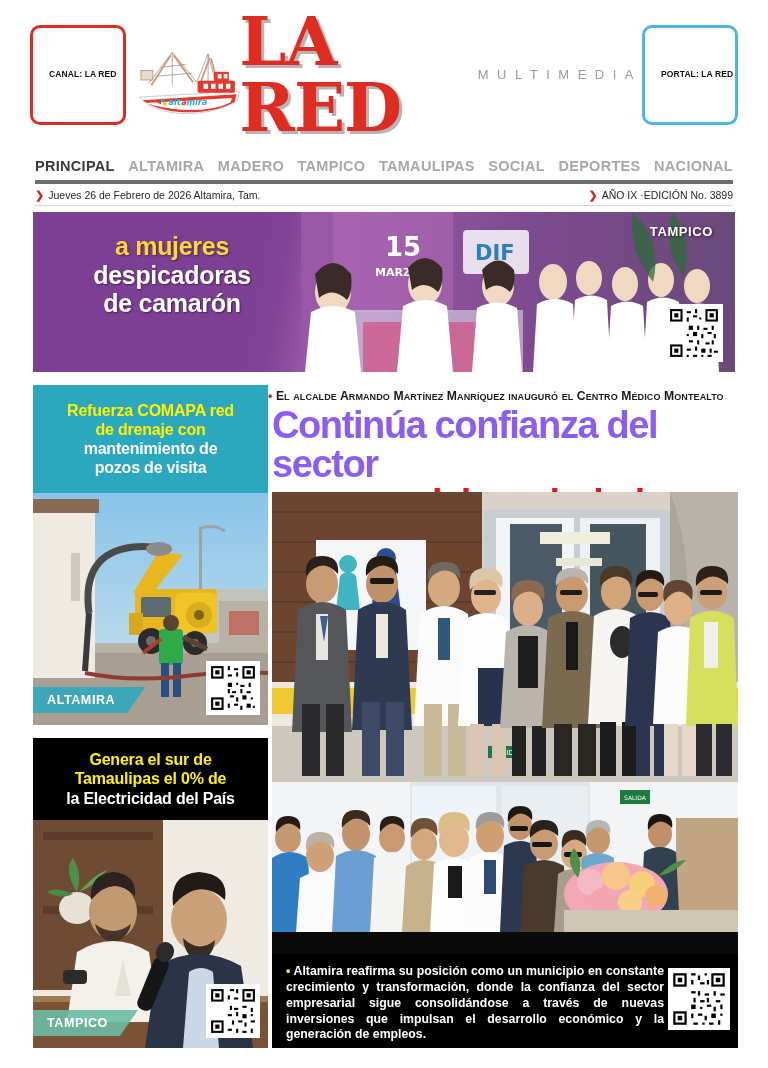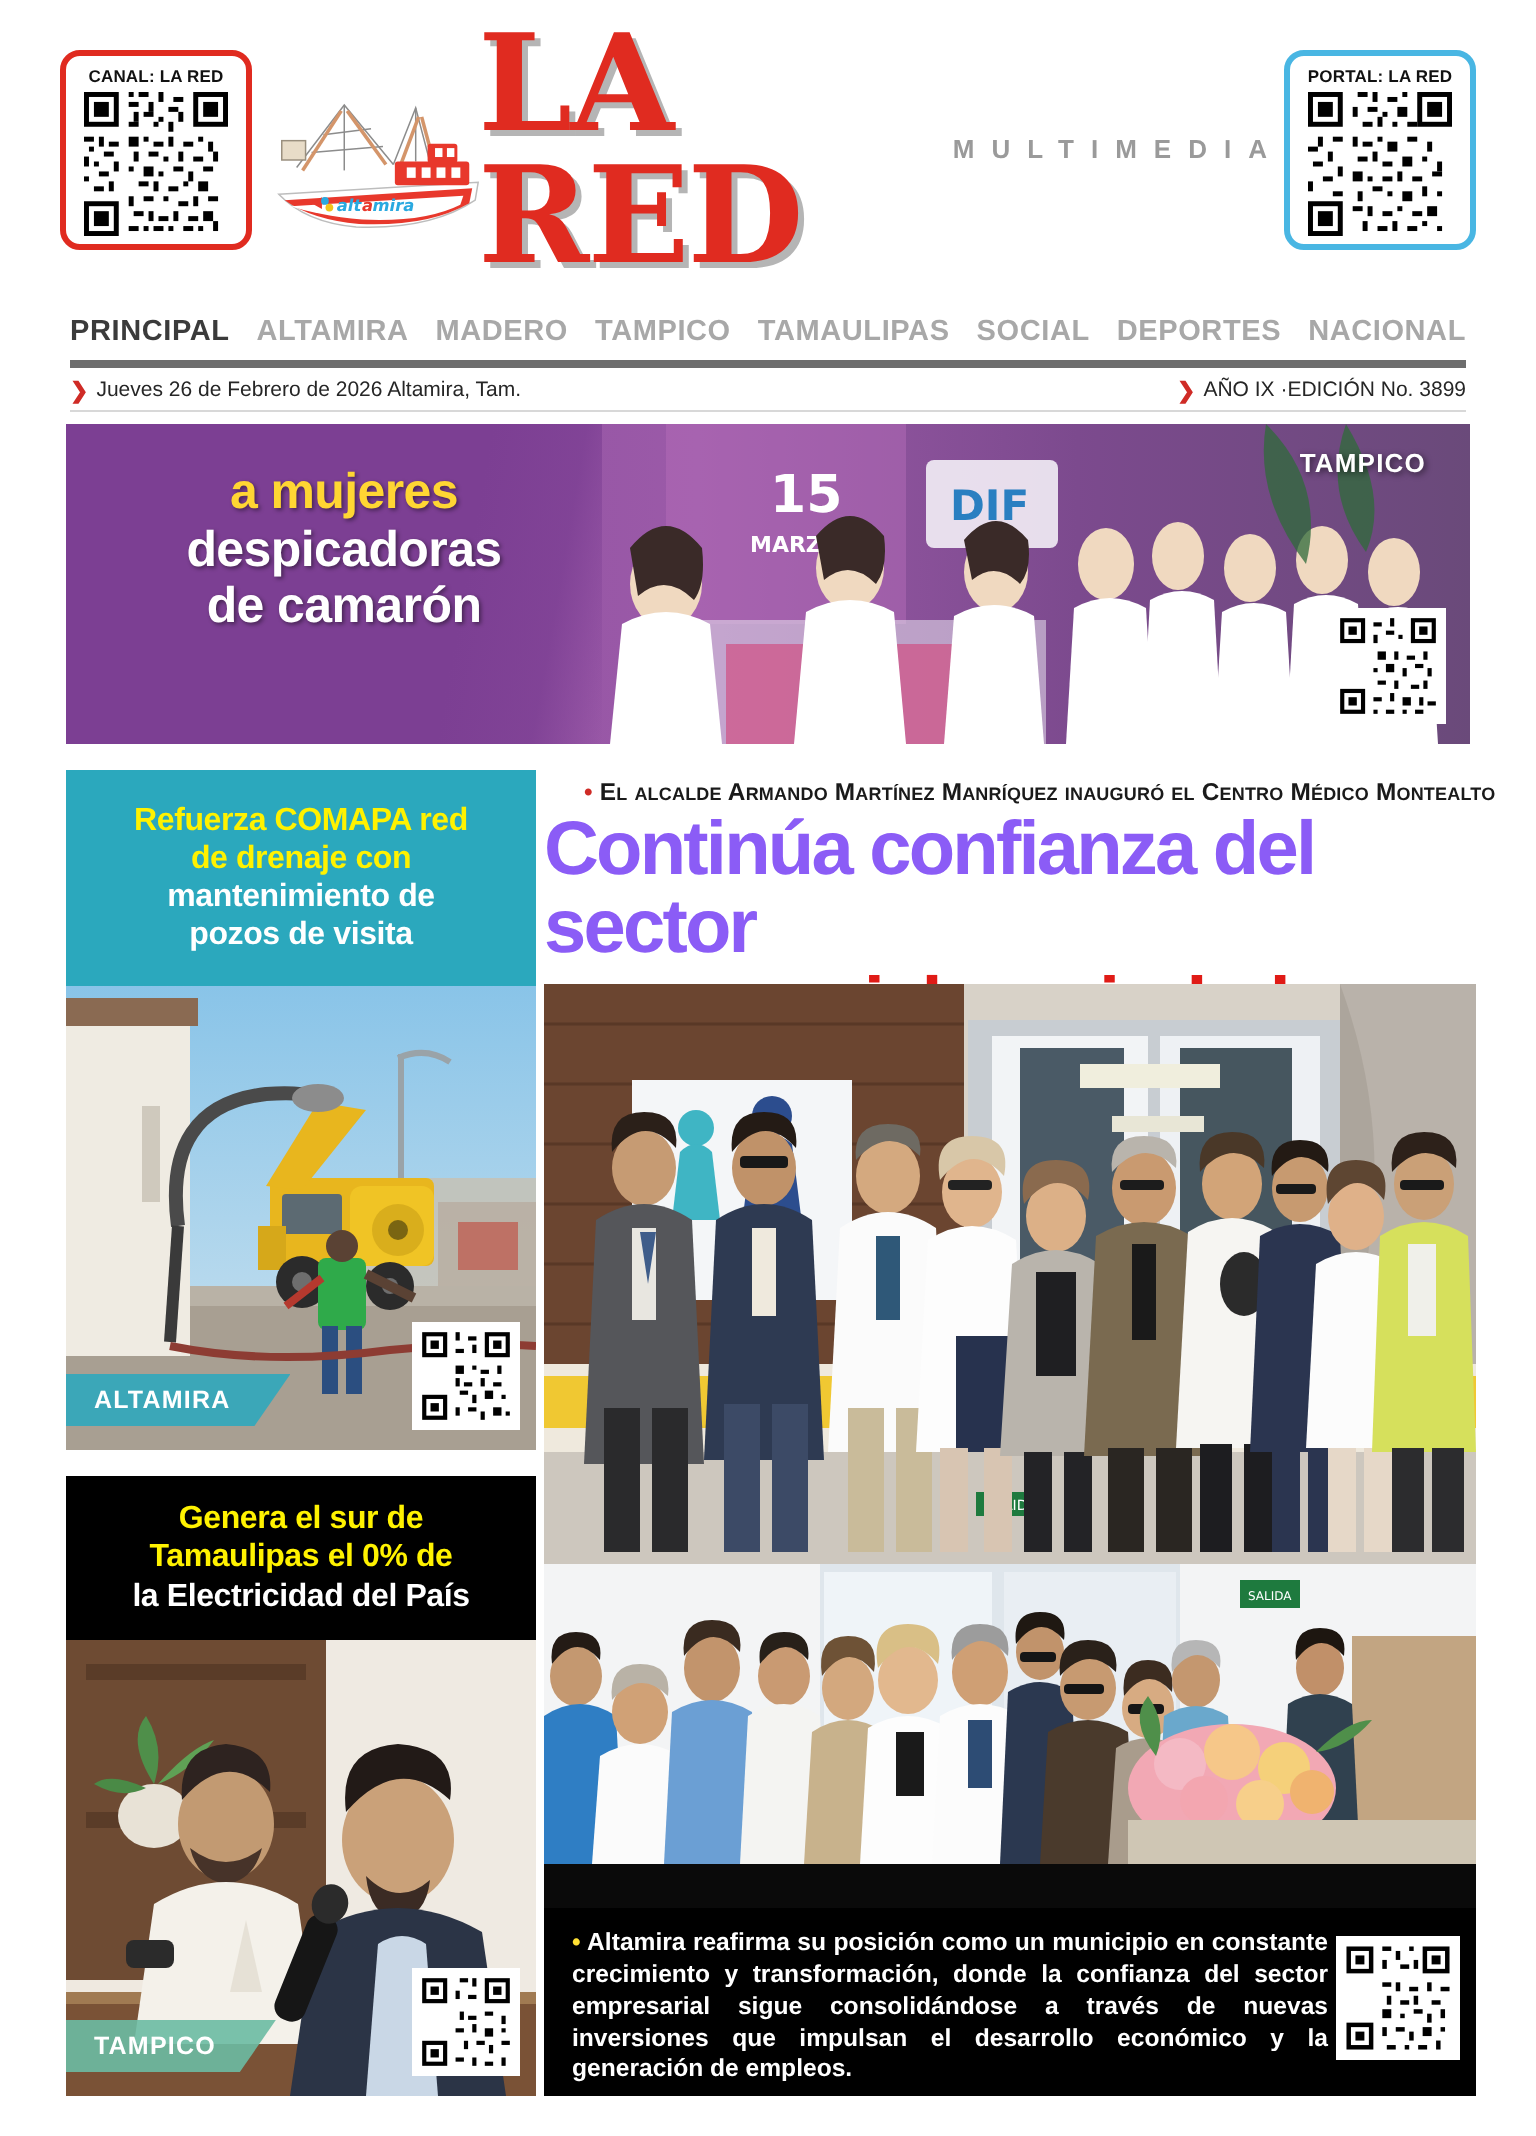--- a/index.html
+++ b/index.html
@@ -11,43 +11,43 @@
   }
   .page { position: relative; width: 768px; height: 1068px; background:#fff; }
 
   
   .masthead {
     position:absolute; left:0; top:0; width:768px; height:150px;
     display:flex; align-items:center; padding:0 30px;
   }
   .qr-box {
     width:96px; height:100px; border-radius:10px; background:#fff;
-    display:flex; flex-direction:column; align-items:center;
-    justify-content:flex-start; padding:5px 4px 4px; flex:0 0 auto;
+    display:flex; flex-direction:row; align-items:center;
+    justify-content:flex-start; padding:5px 16px 4px; flex:0 0 auto;
   }
   .qr-box.red { border:3px solid #e02b20; }
   .qr-box.blue { border:3px solid #49b6e3;text-align:right; }
   .qr-cap { font-size:8.5px; font-weight:bold; letter-spacing:.1px; color:#111; margin-bottom:3px; white-space:nowrap;}
   .qr { width:74px; height:74px; }
 
   .logo-wrap { flex:1 1 auto; display:flex; align-items:center; justify-content:center; height:115px; position:relative;}
   .boat { width:135px; height:92px; margin-right:-6px; margin-top:10px; }
   .brand { display:flex; flex-direction:row; align-items:center; }
   .brand-main {
     font-family:"DejaVu Serif", serif;
     font-size:67px; font-weight:bold; color:#e02b20;
     letter-spacing:-1px; line-height:.98;
     -webkit-text-stroke:2.5px #ffffff;
     paint-order: stroke fill;
     text-shadow: 3px 3px 0 rgba(120,120,120,.55);
     display:flex; align-items:center;
   }
   .brand-sub {
     font-size:13px; color:#9a9a9a; letter-spacing:8.5px;
-    margin-top:-2px; margin-left:10px; font-weight:700;
+    margin-top:-2px; margin-left:10px; font-weight:400;
   }
 
   
   .nav {
     position:absolute; left:35px; top:152px; width:698px; height:32px;
     display:flex; align-items:center; justify-content:space-between;
     border-bottom:4px solid #6d6d6d;
   }
   .nav-item { font-size:14.5px; font-weight:bold; color:#a8a8a8; letter-spacing:.3px; }
   .nav-item.active { color:#3b3b3b; }
@@ -112,21 +112,21 @@
   }
   .cb-teal { background:rgba(43,168,189,.88); }
   .cb-green { background:rgba(108,187,163,.9); }
   .photo-qr {
     position:absolute; right:8px; bottom:10px; width:54px; height:54px;
     background:#fff; padding:3px;
   }
 
   
   .kicker {
-    position:absolute; left:292px; top:389px; width:458px;
+    position:absolute; left:268px; top:389px; width:458px;
     font-size:12.2px; font-weight:bold; color:#1a1a1a;
     font-variant:small-caps; letter-spacing:.1px; white-space:nowrap;
   }
   .kdot { color:#cf2b26; }
   .main-head {
     position:absolute; left:272px; top:406px; width:466px;
     font-size:38px; font-weight:bold; line-height:1.03;
     letter-spacing:-1.4px; font-family:"Liberation Sans", sans-serif;
   }
   .mh-black { color:#8b5cf6; display:block; }

